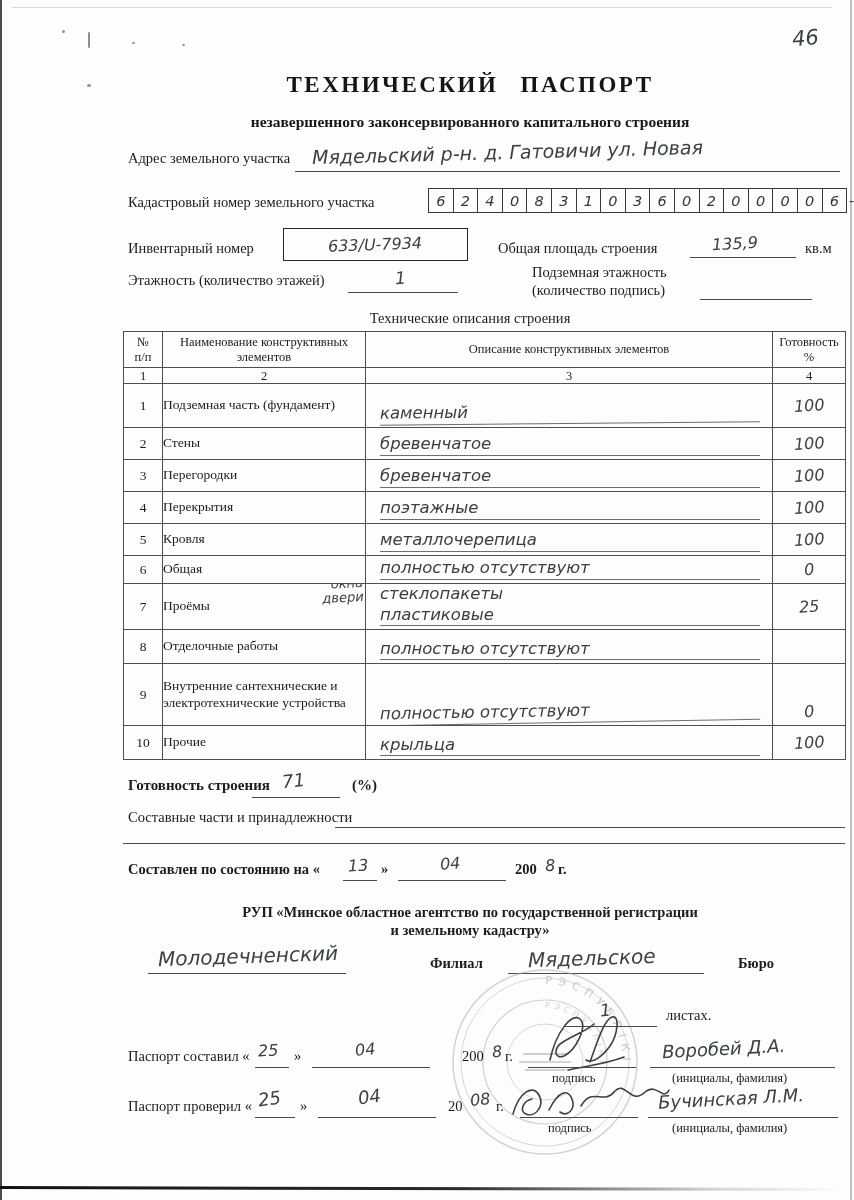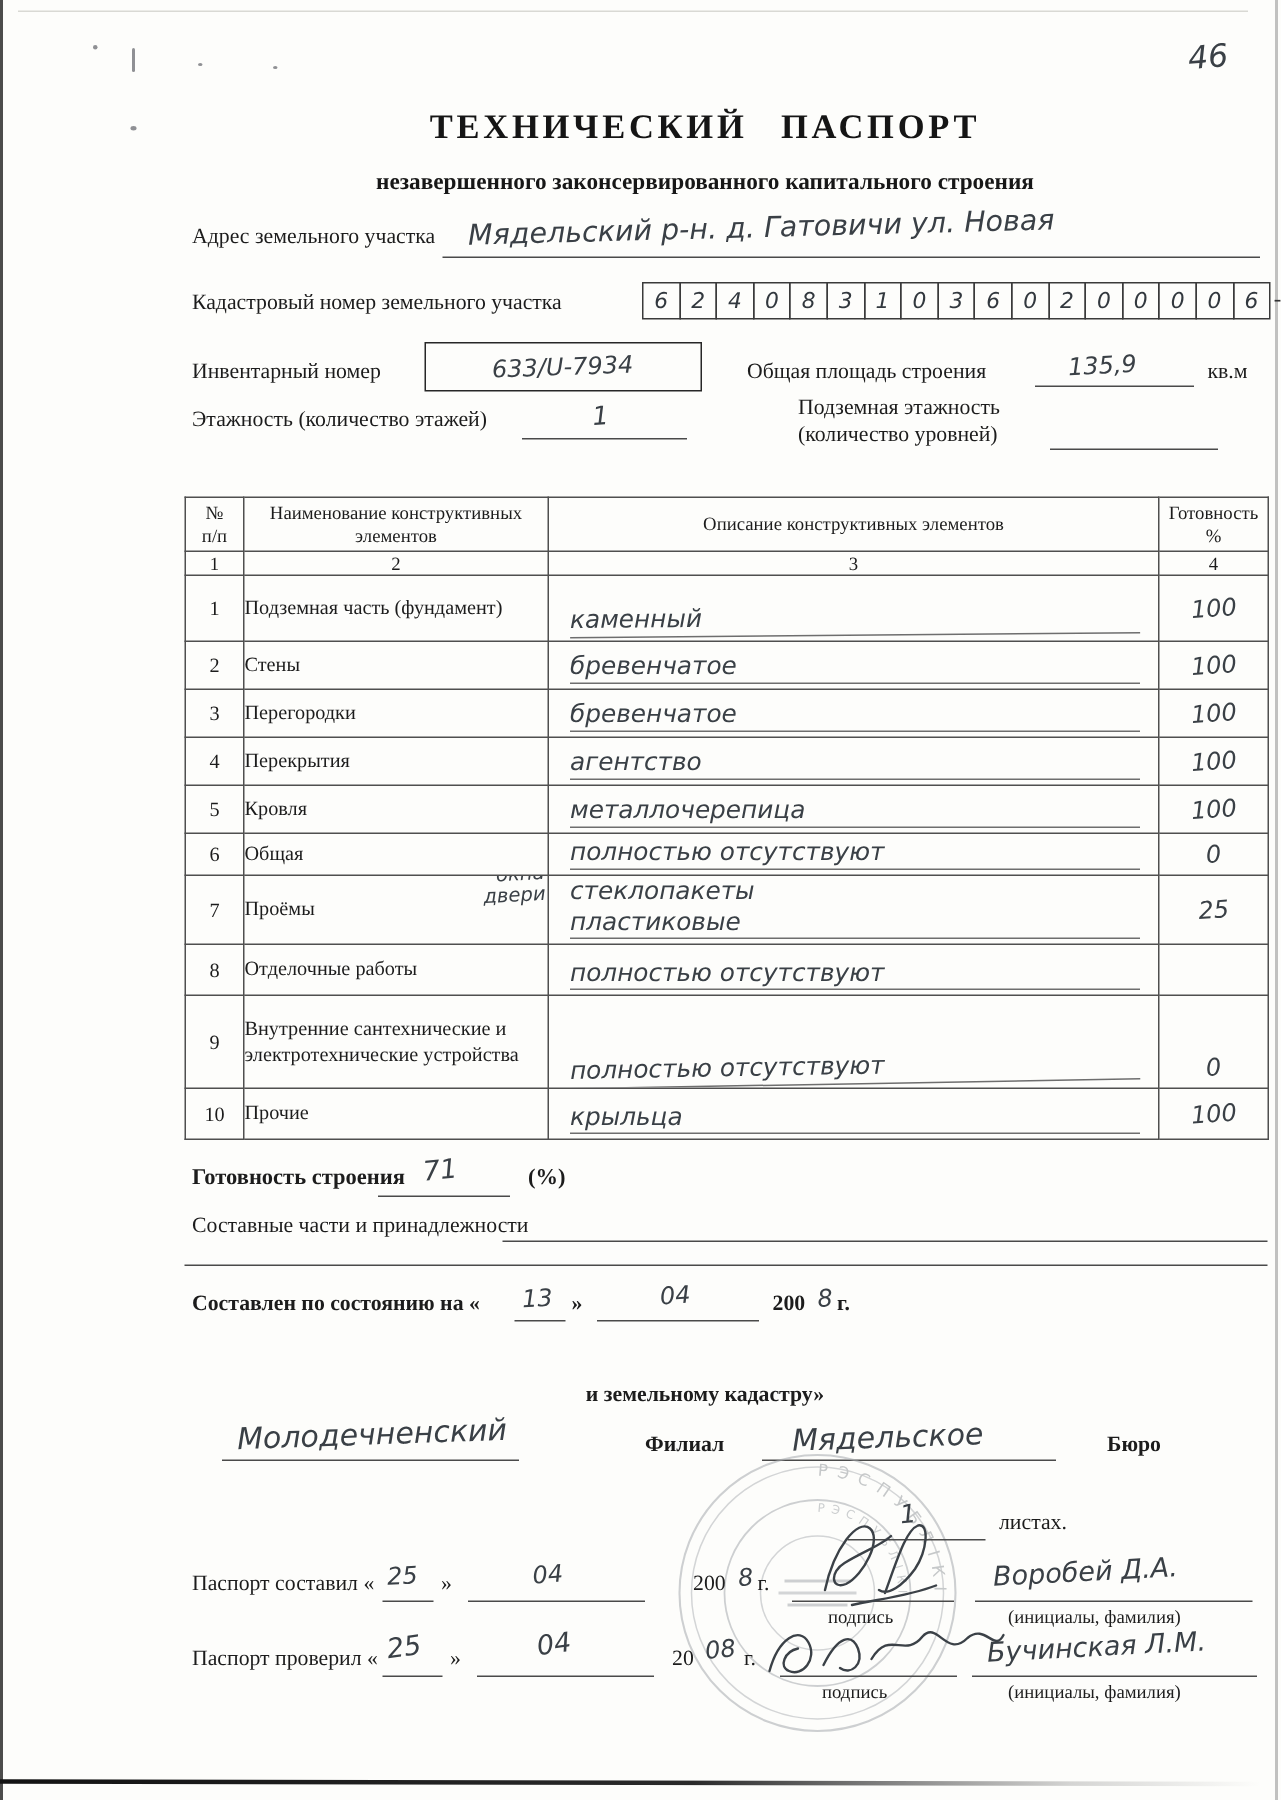--- a/index.html
+++ b/index.html
@@ -104,23 +104,24 @@
   </div>
   <span class="abs lbl" style="left:498px;top:240px;">Общая площадь строения</span>
   <div class="abs uline" style="left:690px;top:257px;width:106px;"></div>
   <span class="abs hw" style="left:712px;top:234px;font-size:16px;transform:rotate(-3deg);">135,9</span>
   <span class="abs lbl" style="left:805px;top:240px;">кв.м</span>
 
   <span class="abs lbl" style="left:128px;top:272px;">Этажность (количество этажей)</span>
   <div class="abs uline" style="left:348px;top:292px;width:110px;"></div>
   <span class="abs hw" style="left:395px;top:268px;font-size:17px;transform:rotate(-4deg);">1</span>
   <span class="abs lbl" style="left:532px;top:264px;">Подземная этажность</span>
-  <span class="abs lbl" style="left:532px;top:282px;">(количество уровней)</span>
+  <span class="abs lbl" style="left:532px;top:282px;">(количество подпись)</span>
   <div class="abs uline" style="left:700px;top:299px;width:112px;"></div>
 
+  <div class="abs center-band" style="top:310px;font-size:14.5px;">Технические описания строения</div>
 
   <div class="abs" style="left:123px;top:331px;">
     <table class="tech">
       <colgroup>
           <col style="width:39px">
           <col style="width:203px">
           <col style="width:407px">
           <col style="width:73px">
         </colgroup>
       <tbody>
@@ -163,21 +164,21 @@
         <td class="cname">Перегородки</td>
         <td class="cdesc">
               <span class="dline">бревенчатое</span>
             </td>
         <td class="cready"><span class="hw">100</span></td>
       </tr>
       <tr style="height:32px;">
         <td class="cnum">4</td>
         <td class="cname">Перекрытия</td>
         <td class="cdesc">
-              <span class="dline">агентство</span>
+              <span class="dline">поэтажные</span>
             </td>
         <td class="cready"><span class="hw">100</span></td>
       </tr>
       <tr style="height:32px;">
         <td class="cnum">5</td>
         <td class="cname">Кровля</td>
         <td class="cdesc">
               <span class="dline">металлочерепица</span>
             </td>
         <td class="cready"><span class="hw">100</span></td>
@@ -245,20 +246,21 @@
   <span class="abs lbl bold" style="left:128px;top:861px;font-size:14.5px;">Составлен по состоянию на «</span>
   <div class="abs uline" style="left:343px;top:880px;width:34px;"></div>
   <span class="abs hw" style="left:348px;top:856px;font-size:16px;transform:rotate(-3deg);">13</span>
   <span class="abs lbl bold" style="left:381px;top:861px;">»</span>
   <div class="abs uline" style="left:398px;top:880px;width:108px;"></div>
   <span class="abs hw" style="left:440px;top:854px;font-size:16px;transform:rotate(-4deg);">04</span>
   <span class="abs lbl bold" style="left:515px;top:861px;">200</span>
   <span class="abs hw" style="left:545px;top:856px;font-size:16px;transform:rotate(-4deg);">8</span>
   <span class="abs lbl bold" style="left:558px;top:861px;">г.</span>
 
+  <div class="abs center-band bold" style="top:904px;font-size:14.5px;">РУП «Минское областное агентство по государственной регистрации</div>
   <div class="abs center-band bold" style="top:922px;font-size:14.5px;">и земельному кадастру»</div>
 
   <div class="abs uline" style="left:148px;top:973px;width:198px;"></div>
   <span class="abs hw" style="left:158px;top:944px;font-size:20px;transform:rotate(-2deg);">Молодечненский</span>
   <span class="abs lbl bold" style="left:430px;top:955px;">Филиал</span>
   <div class="abs uline" style="left:508px;top:973px;width:196px;"></div>
   <span class="abs hw" style="left:528px;top:946px;font-size:20px;transform:rotate(-2deg);">Мядельское</span>
   <span class="abs lbl bold" style="left:738px;top:955px;">Бюро</span>
 
   <svg class="abs stamp-svg" style="left:445px;top:962px;" width="200" height="200" viewBox="0 0 200 200">

